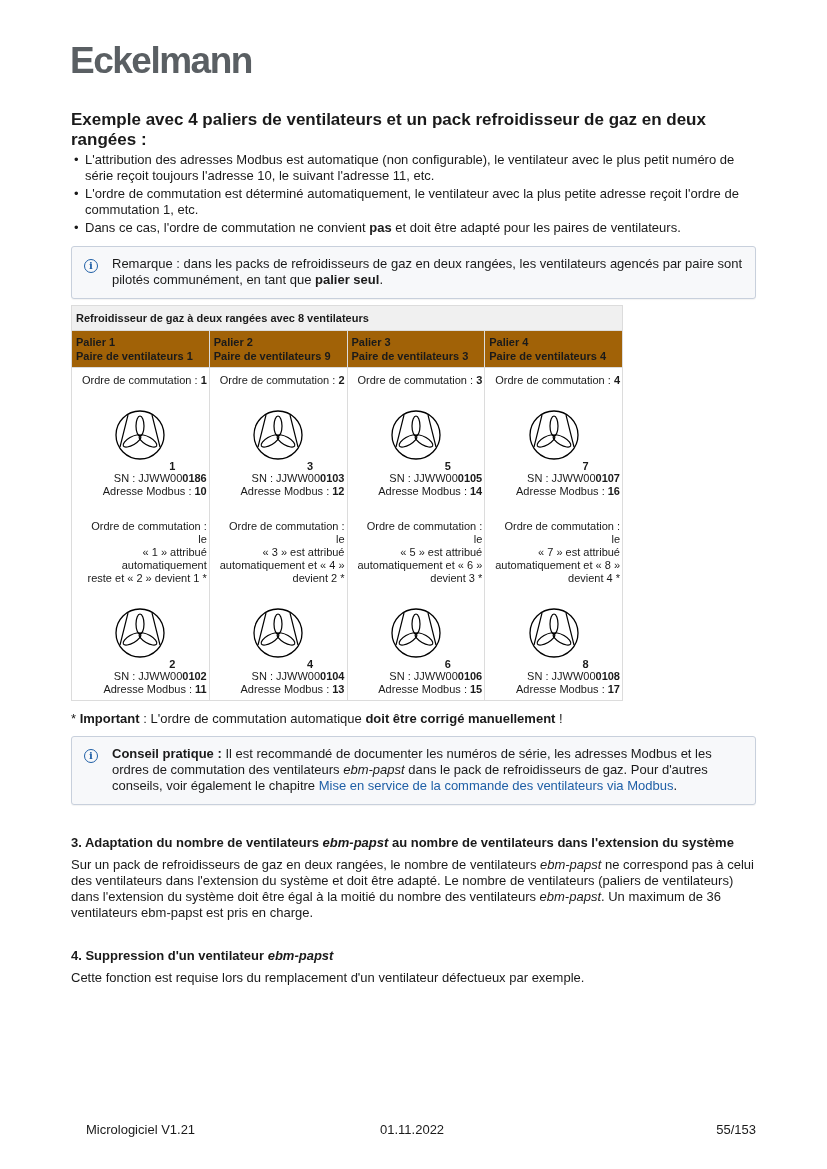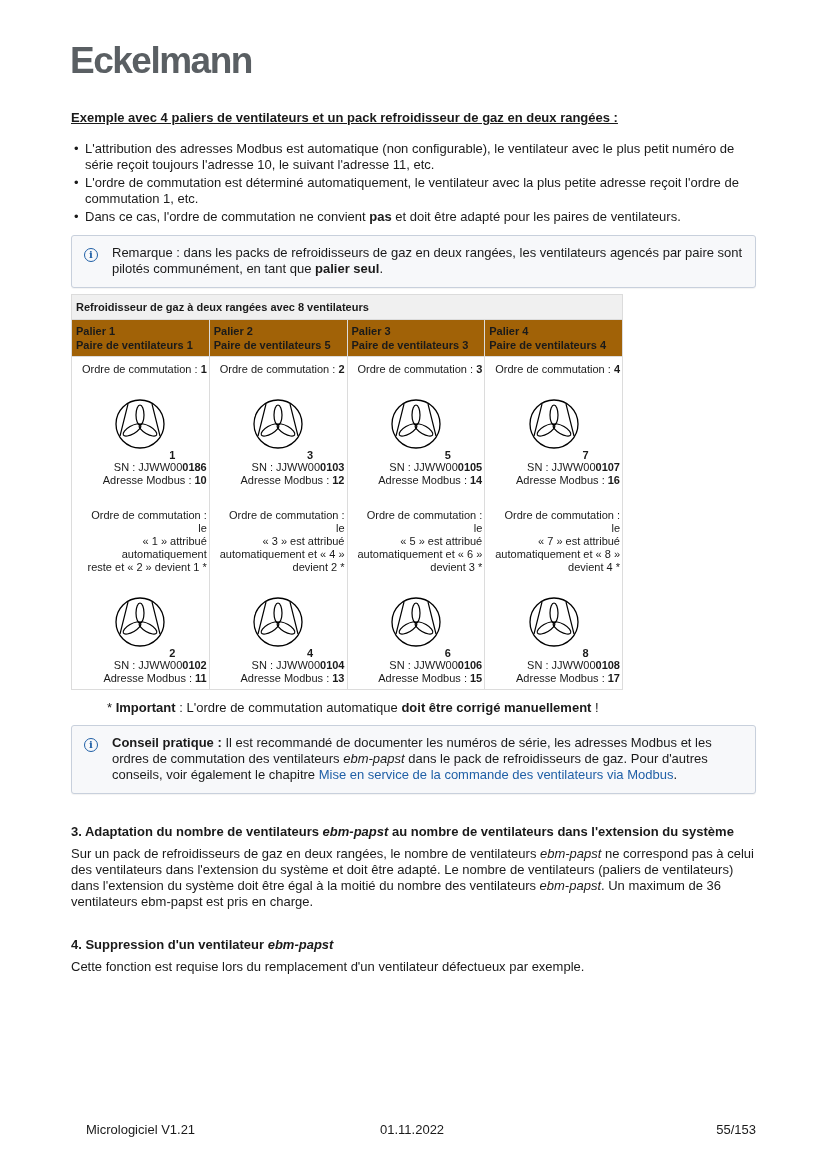--- a/index.html
+++ b/index.html
@@ -1,36 +1,36 @@
 <!DOCTYPE html>
 <html><head>
 <meta charset="utf-8">
 <style>
   * { box-sizing: border-box; margin: 0; padding: 0; }
   html, body { width: 827px; height: 1169px; background: #ffffff; }
   body { font-family: "Liberation Sans", sans-serif; color: #1a1a1a; font-size: 13px; position: relative; overflow: hidden; }
   .logo { position: absolute; left: 70px; top: 40px; font-size: 37px; font-weight: bold; color: #5a5f63; letter-spacing: -1.5px; }
   .content { position: absolute; left: 71px; top: 110px; width: 685px; }
-  .h-intro { font-weight: bold; font-size: 13px; margin-bottom: 16px; text-decoration: underline; }
+  .h-intro { font-weight: bold; font-size: 17px; margin-bottom: 2px; }
   ul.bullets { list-style: none; padding-left: 0; }
   ul.bullets li { position: relative; padding-left: 14px; line-height: 16px; margin-bottom: 2px; }
   ul.bullets li::before { content: "•"; position: absolute; left: 3px; top: 0; }
   .note { margin-top: 10px; border: 1px solid #c8d0dc; border-radius: 3px; background: #f7f8fa; padding: 9px 10px 10px 40px; position: relative; line-height: 16px; box-shadow: 0 1px 1px rgba(0,0,0,0.05); }
   .info-icon { position: absolute; left: 12px; top: 12px; width: 14px; height: 14px; border: 1.5px solid #1f5fa6; border-radius: 50%; color: #1f5fa6; font-size: 10px; font-weight: bold; text-align: center; line-height: 11px; font-family: "DejaVu Serif", serif; }
   table.fans { margin-top: 6px; width: 552px; border-collapse: collapse; font-size: 11px; }
   table.fans td, table.fans th { border: 1px solid #dcdcdc; }
   .cap { background: #f0f0f0; font-weight: bold; text-align: left; padding: 6px 4px; height: 24px; }
   .colh { background: #a16207; font-weight: bold; text-align: left; padding: 4px 4px; line-height: 14px; width: 25%; vertical-align: top; }
   .cell { text-align: right; vertical-align: top; padding: 6px 2px 4px 2px; line-height: 13px; }
   .fan-wrap { position: relative; width: 70px; height: 62px; margin: 22px auto 0 auto; }
   .fan-wrap svg { position: absolute; left: 9px; top: 0; }
   .fan-num { position: absolute; right: 0; bottom: -2px; font-weight: bold; font-size: 11px; }
   .sn { margin-top: 1px; }
   .order2 { margin-top: 22px; }
-  .foot-important { margin-top: 10px; line-height: 16px; margin-left: 36px; }
+  .foot-important { margin-top: 10px; line-height: 16px; }
   .note2 { margin-top: 9px; }
   a.link { color: #1f5fa6; text-decoration: none; }
   .sec-h { font-weight: bold; margin-top: 30px; line-height: 16px; }
   .sec-p { margin-top: 6px; line-height: 16px; }
   .footer { position: absolute; top: 1122px; left: 71px; width: 685px; font-size: 13px; }
   .footer .l { position: absolute; left: 15px; }
   .footer .c { position: absolute; left: 309px; }
   .footer .r { position: absolute; right: 0; }
 </style>
 </head>
@@ -56,21 +56,21 @@
         <tr>
       <th class="cap" colspan="4">Refroidisseur de gaz à deux rangées avec 8 ventilateurs</th>
     </tr>
     <tr>
       <th class="colh">
             <div>Palier 1</div>
             <div>Paire de ventilateurs 1</div>
           </th>
       <th class="colh">
             <div>Palier 2</div>
-            <div>Paire de ventilateurs 5</div>
+            <div>Paire de ventilateurs 9</div>
           </th>
       <th class="colh">
             <div>Palier 3</div>
             <div>Paire de ventilateurs 3</div>
           </th>
       <th class="colh">
             <div>Palier 4</div>
             <div>Paire de ventilateurs 4</div>
           </th>
     </tr>

